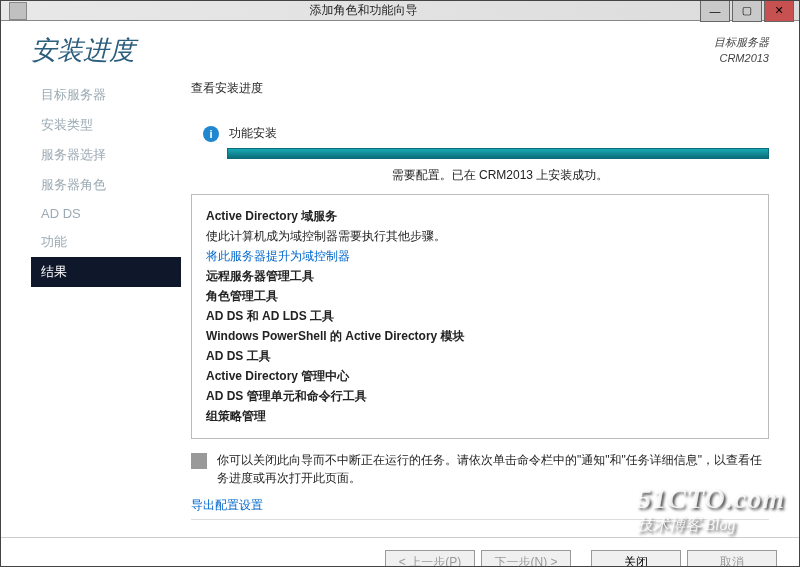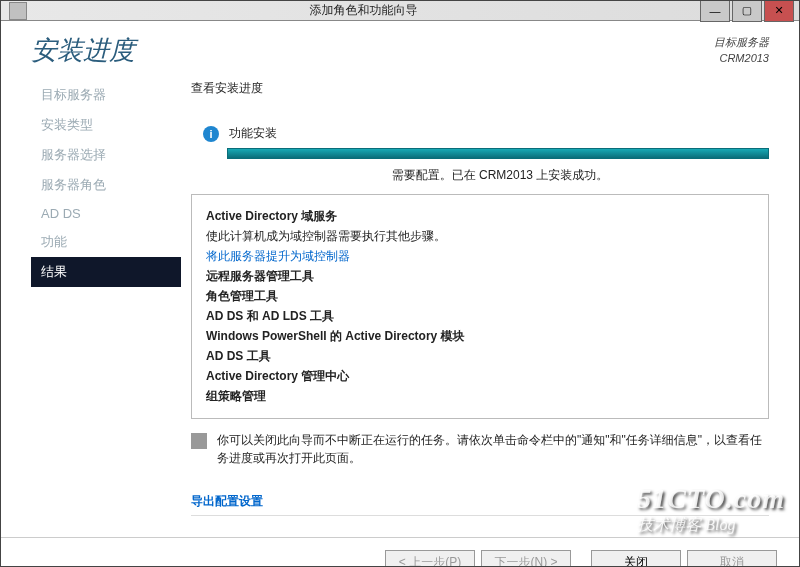--- a/index.html
+++ b/index.html
@@ -28,21 +28,21 @@
   .results-box .line { margin: 3px 0; }
   .bold { font-weight: bold; }
   .link { color: #0066cc; cursor: pointer; }
   .indent1 { margin-left: 18px; }
   .indent2 { margin-left: 36px; }
   .indent3 { margin-left: 54px; }
   .indent4 { margin-left: 72px; }
   .note-row { display: flex; gap: 10px; margin-top: 12px; align-items: flex-start; }
   .flag-icon { width: 16px; height: 16px; background: #999; display: inline-block; margin-top: 2px; }
   .note-text { flex: 1; font-size: 12px; line-height: 1.5; }
-  .export-link { margin-top: 26px; font-weight: bold; }
+  .export-link { margin-top: 10px; }
   .footer-row { padding: 12px 22px; display: flex; justify-content: flex-end; gap: 6px; border-top: 1px solid #ccc; }
   .btn { min-width: 90px; height: 24px; border: 1px solid #999; background: #f0f0f0; font-size: 12px; cursor: pointer; }
   .btn:disabled, .btn.disabled { color: #999; }
   .hr { border: none; border-top: 1px solid #ddd; margin-top: 5px; }
   .watermark { position: absolute; right: 14px; bottom: 30px; color: rgba(255,255,255,0.85); text-shadow: 2px 2px 3px rgba(0,0,0,0.7); font-family: Georgia, serif; font-style: italic; pointer-events: none; margin-top: 14px; }
   .watermark .big { font-size: 28px; font-weight: bold; letter-spacing: 1px; }
   .watermark .small { font-size: 16px; }
 </style>
 </head>
 <body>
@@ -90,20 +90,21 @@
         <div class="results-box">
           <div class="line bold">Active Directory 域服务</div>
           <div class="line indent1">使此计算机成为域控制器需要执行其他步骤。</div>
           <div class="line indent1 link">将此服务器提升为域控制器</div>
           <div class="line bold">远程服务器管理工具</div>
           <div class="line indent1 bold">角色管理工具</div>
           <div class="line indent2 bold">AD DS 和 AD LDS 工具</div>
           <div class="line indent3 bold">Windows PowerShell 的 Active Directory 模块</div>
           <div class="line indent3 bold">AD DS 工具</div>
           <div class="line indent4 bold">Active Directory 管理中心</div>
+          <div class="line indent4 bold">AD DS 管理单元和命令行工具</div>
           <div class="line bold">组策略管理</div>
         </div>
 
         <div class="note-row">
           <span class="flag-icon"></span>
           <div class="note-text">你可以关闭此向导而不中断正在运行的任务。请依次单击命令栏中的"通知"和"任务详细信息"，以查看任务进度或再次打开此页面。</div>
         </div>
 
         <div class="export-link link">导出配置设置</div>
         <hr class="hr">

